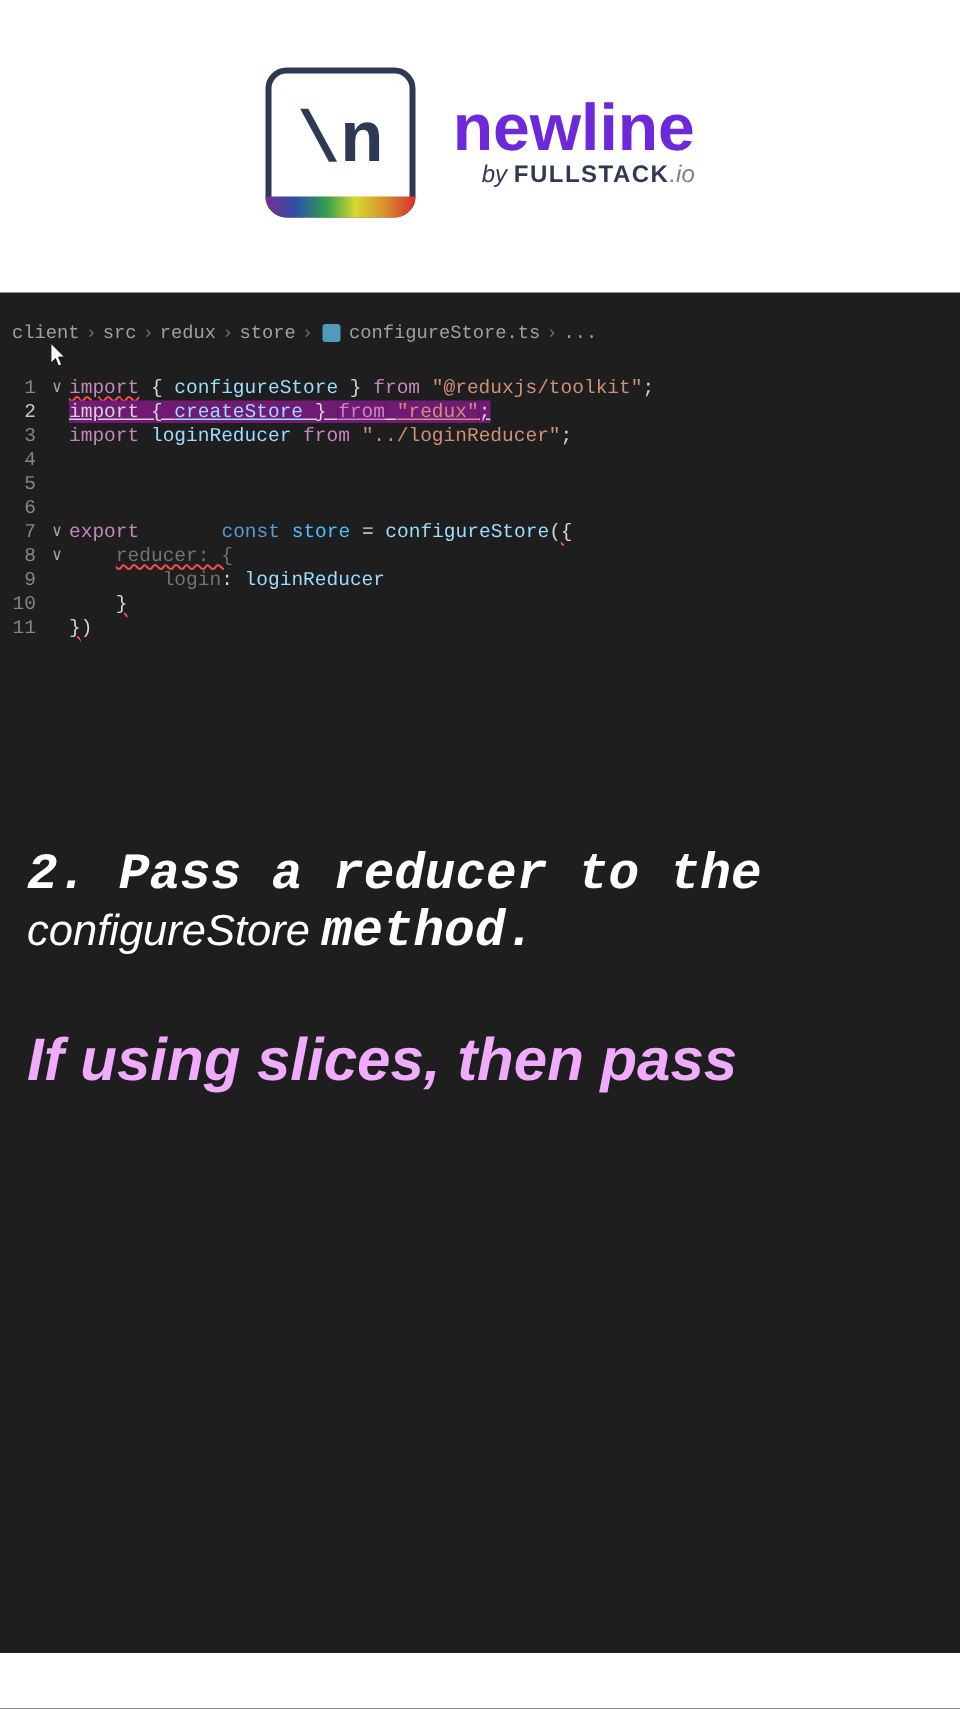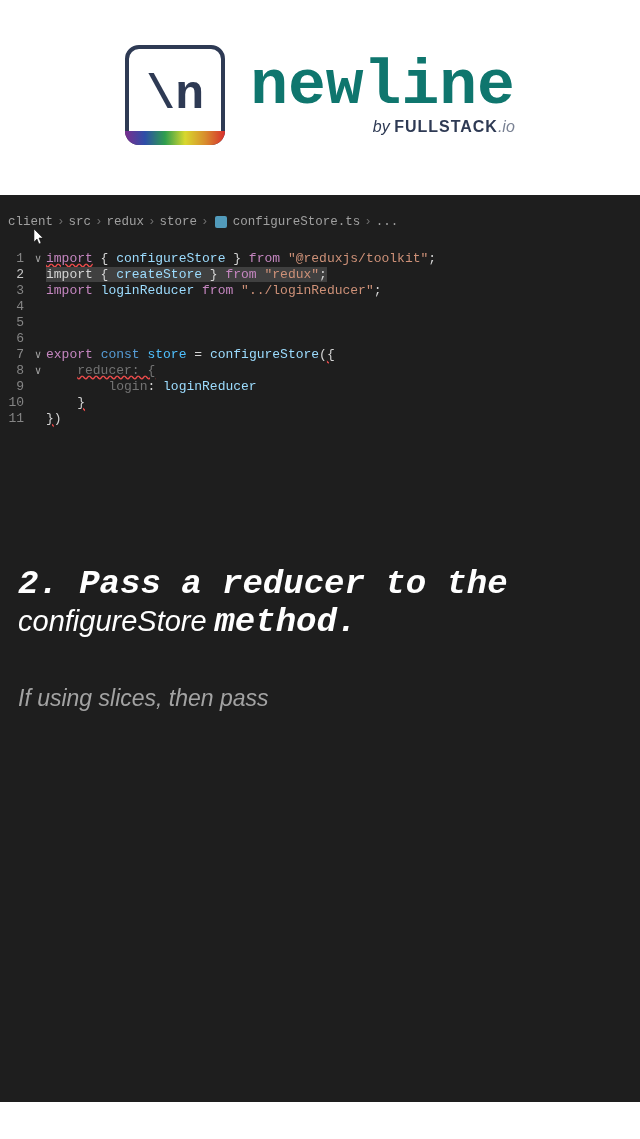--- a/index.html
+++ b/index.html
@@ -43,24 +43,24 @@
       font-family: "Courier New", monospace;
       font-weight: bold;
       font-size: 48px;
       color: #2e3a54;
     }
     .brand-text {
       display: flex;
       flex-direction: column;
     }
     .brand-name {
-      font-family: Liberation Mono, monospace;
-      font-size: 63px;
+      font-family: Liberation Sans, sans-serif;
+      font-size: 44px;
       font-weight: bold;
-      color: #0f766e;
+      color: #6d28d9;
       line-height: 1;
     }
     .brand-by {
       font-style: italic;
       font-size: 16px;
       color: #2e3a54;
       text-align: right;
       margin-top: 0;
     }
     .brand-by .fullstack { font-weight: bold; font-style: normal; letter-spacing: 1px; }
@@ -117,24 +117,24 @@
       position: absolute;
       left: 34px;
       top: 34px;
       color: #ffffff;
       font-size: 12px;
       pointer-events: none;
     }
     .kw { color: #c586c0; }
     .fn { color: #9cdcfe; }
     .str { color: #ce9178; }
-    .const { color: #569cd6; }
+    .const { color: #569cd6; margin-left: 47px; }
     .var { color: #4fc1ff; }
     .prop { color: #737373; }
-    .selected-bg { background: #404040; }
+    .selected-bg { background: #701a75; text-decoration: underline; }
     .err-underline {
       text-decoration-line: underline;
       text-decoration-style: wavy;
       text-decoration-color: #f14c4c;
     }
     .caption {
       position: absolute;
       left: 0;
       right: 0;
       padding: 0 18px;
@@ -150,24 +150,24 @@
     }
     .caption-code {
       font-family: "Segoe UI", sans-serif;
       font-weight: 400;
       font-style: italic;
       font-size: 29px;
       color: #ffffff;
     }
     .caption-line2 {
       font-family: "Segoe UI", sans-serif;
-      font-weight: 400;
-      font-style: italic;
-      font-size: 23px;
-      color: #a3a3a3;
+      font-weight: 700;
+      font-style: italic;
+      font-size: 40px;
+      color: #f0abfc;
     }
   </style>
 </head>
 <body>
 
 <div class="logo-section">
   <div class="logo-box">
     <span class="logo-text">\n</span>
   </div>
   <div class="brand-text">

